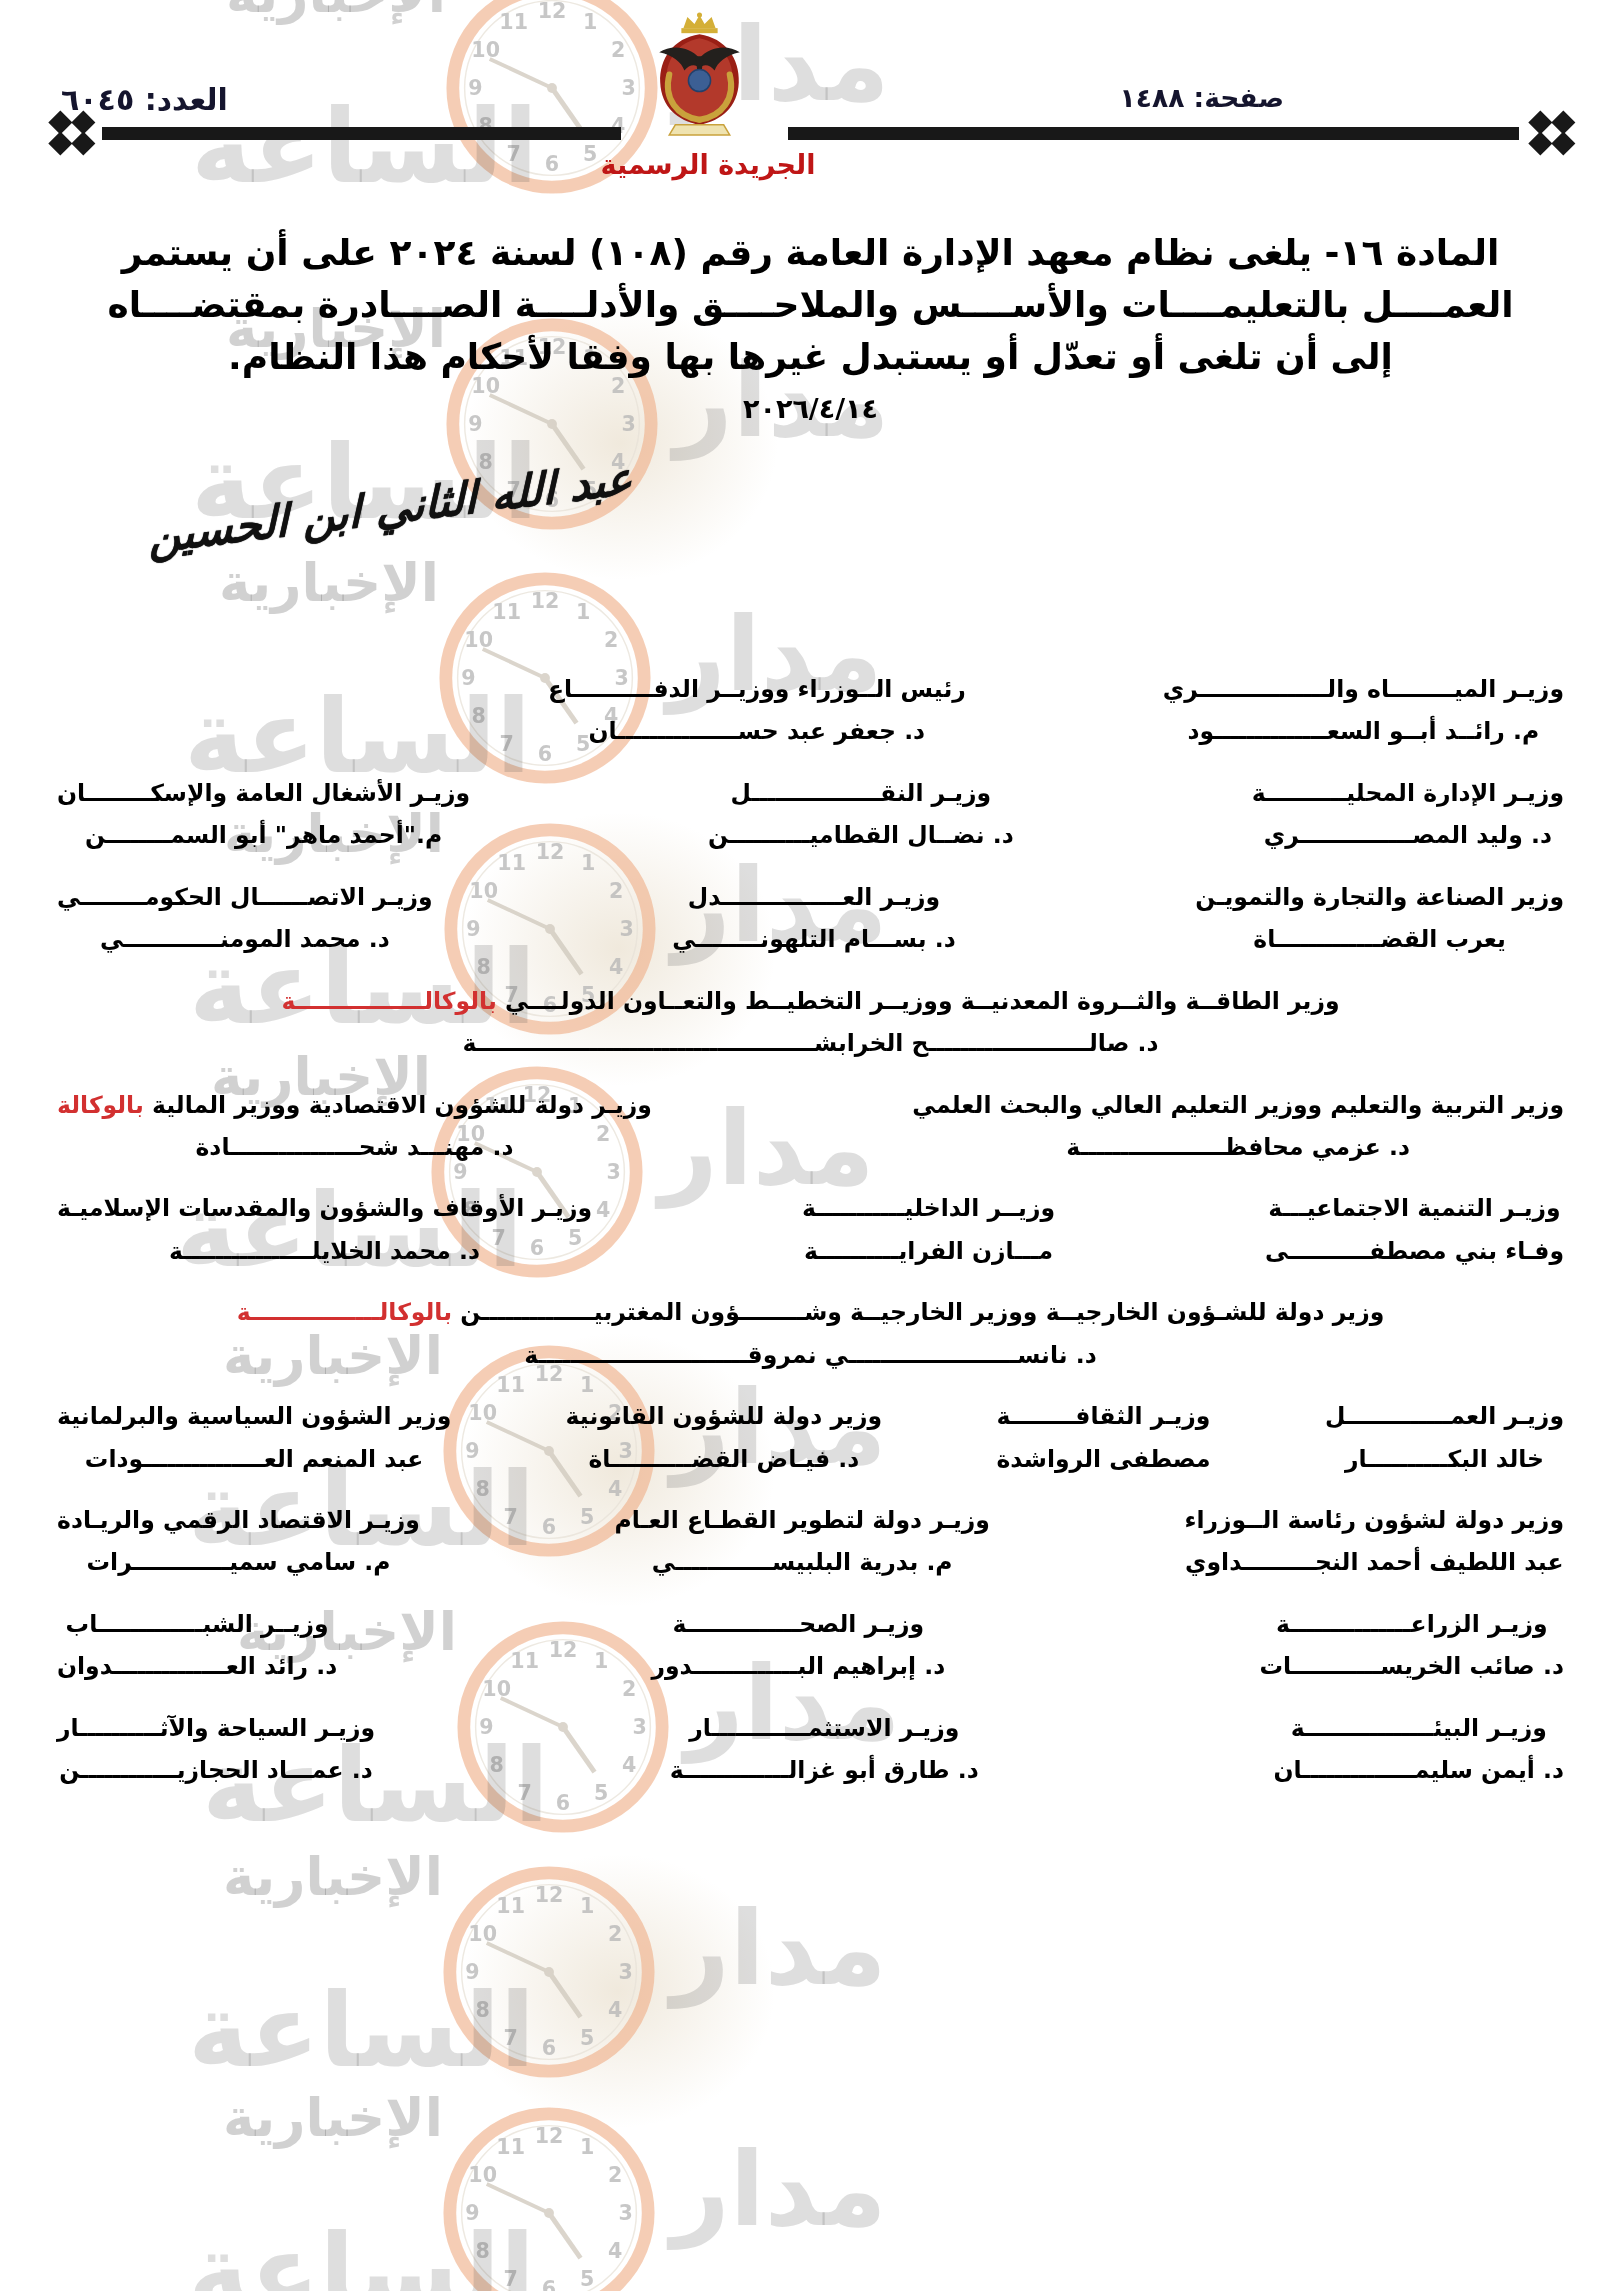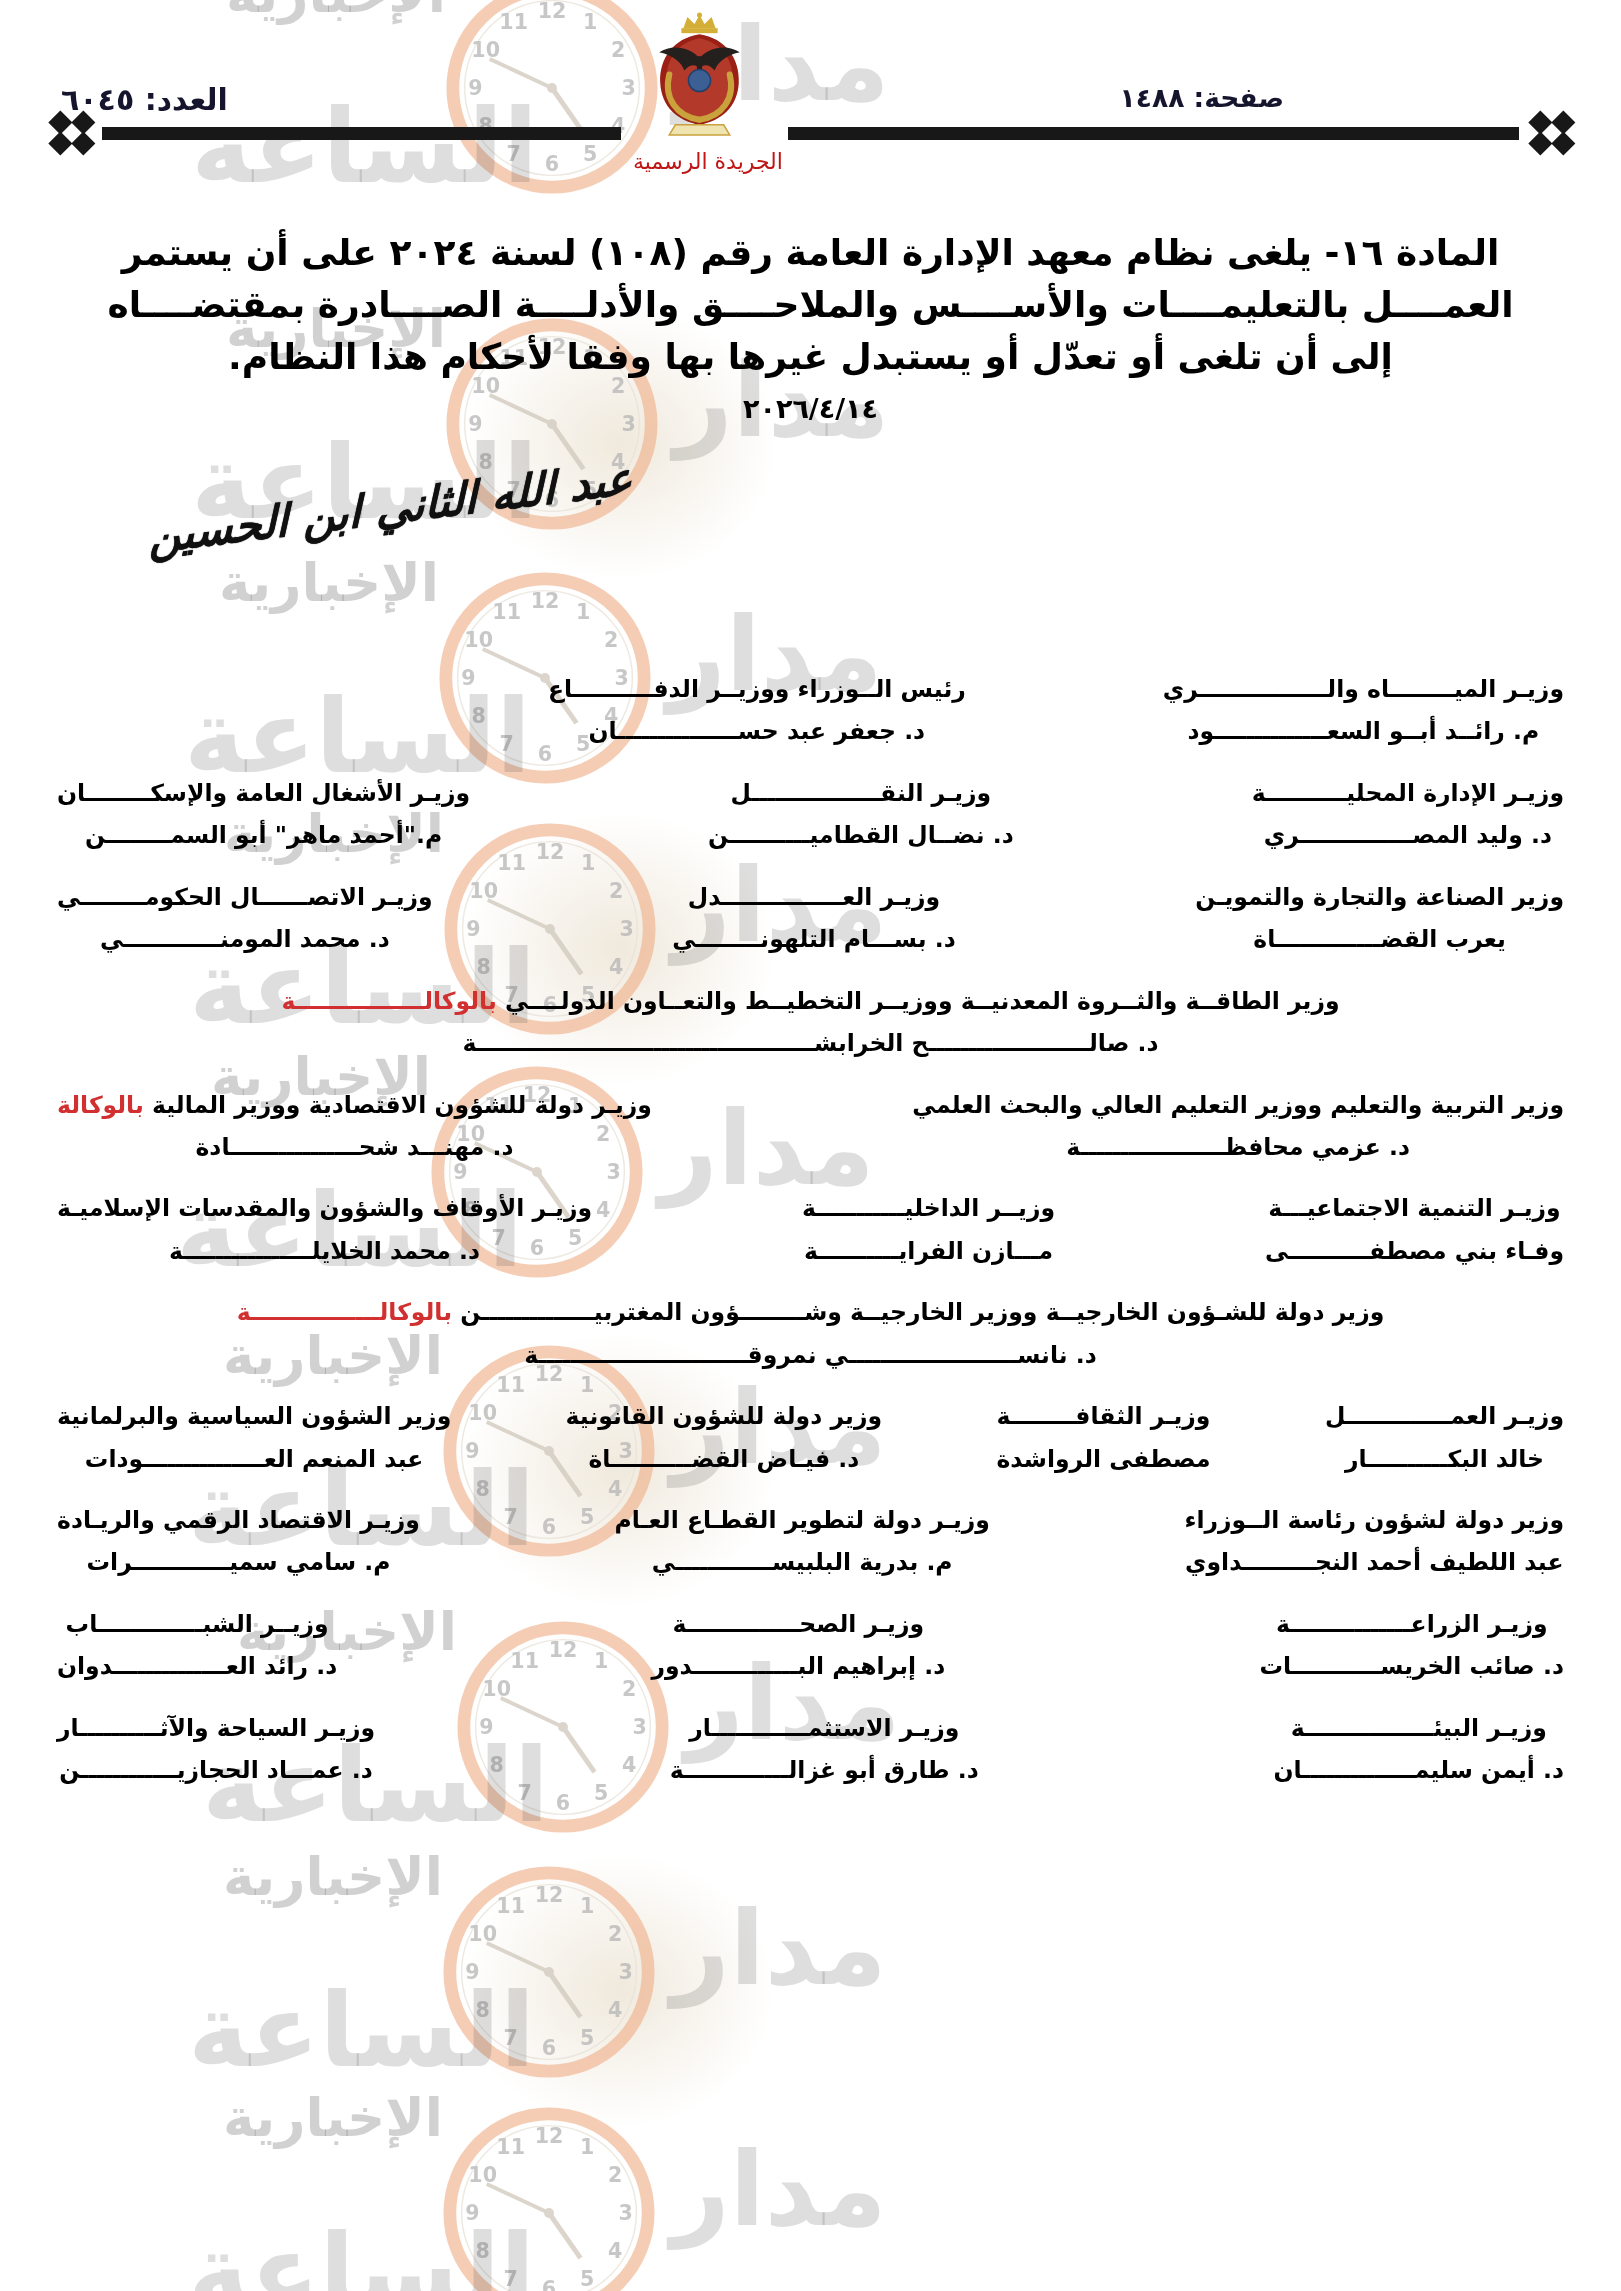--- a/index.html
+++ b/index.html
@@ -28,21 +28,21 @@
   .bar{ position:absolute; top:127px; height:12.7px; background:#181818; }
   .bar.b-left{ left:102px; width:519px; }
   .bar.b-right{ right:102px; width:731px; }
   .dcluster{ position:absolute; top:114px; width:43px; height:39px;
     display:grid; grid-template-columns:1fr 1fr; gap:2.9px; }
   .dcluster.d-left{ left:49px; }
   .dcluster.d-right{ right:49px; }
   .dcluster i{ width:16.7px; height:16.7px; background:#181818; transform:rotate(45deg); }
   .emblem{ position:absolute; left:629px; top:11.8px; width:141px; height:133px; }
   .gz-title{ position:absolute; left:502px; top:149px; width:412px; text-align:center;
-    font-size:22px; font-weight:normal; color:#bf1616; }
+    font-size:27px; font-weight:bold; color:#bf1616; }
   
   .article{ position:absolute; top:227px; left:69px; right:69px; text-align:center;
     font-weight:bold; font-size:36px; line-height:1.45; color:#000; }
   .article p{ margin:0; }
   .article .date{ margin-top:5.9px; font-size:27px; }
   
   .sig{
     position:absolute; left:147px; top:482px; width:max-content;
     font-family:"DejaVu Serif", serif; font-style:italic; font-weight:bold;
     font-size:44px; letter-spacing:-1px; color:#101010;

